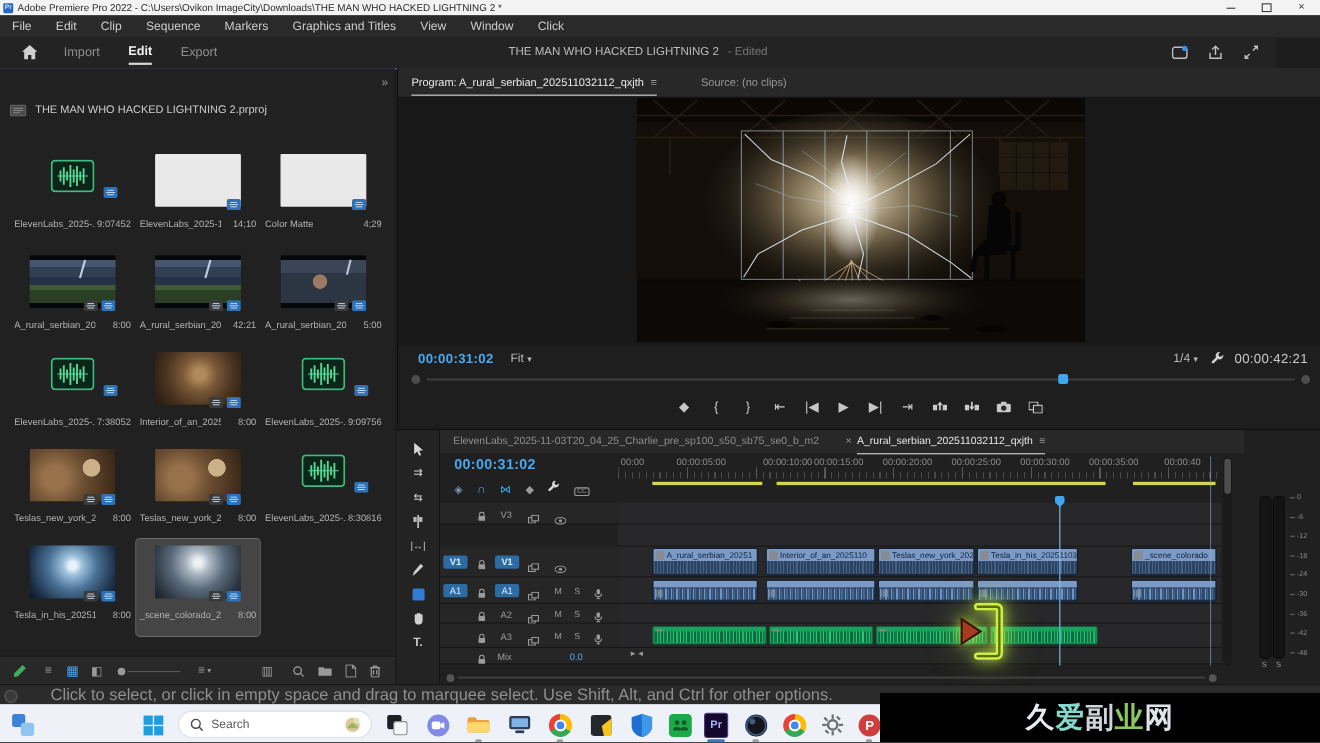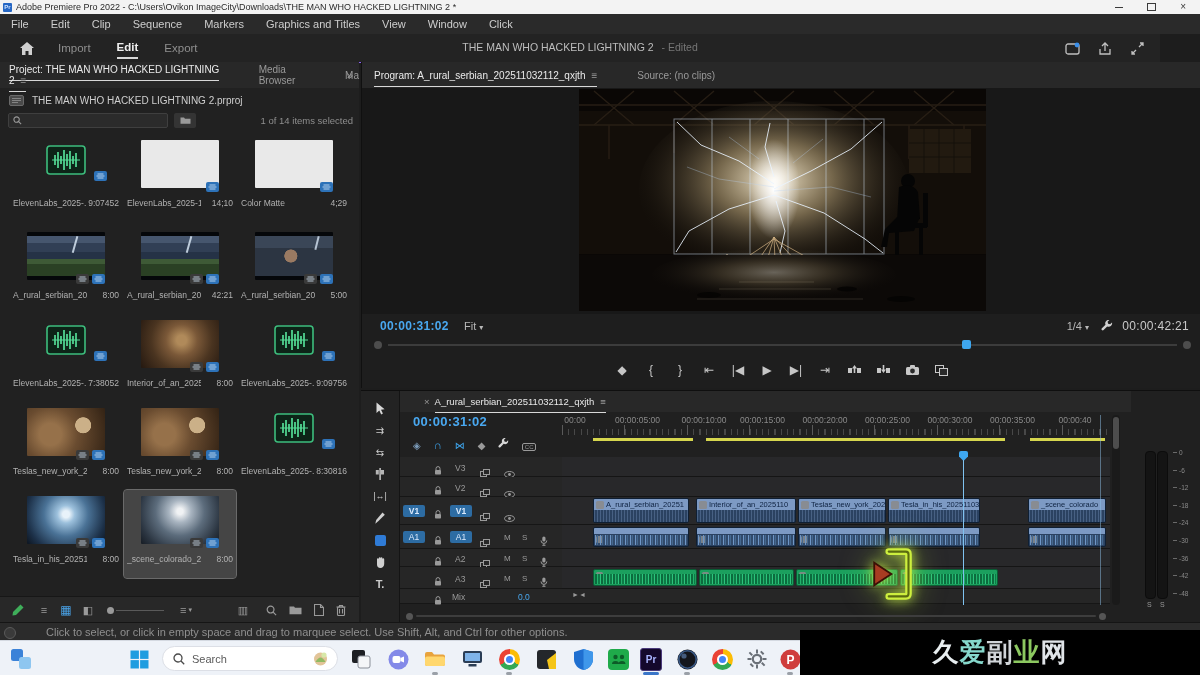--- a/index.html
+++ b/index.html
@@ -116,21 +116,21 @@
   .mdash{position:absolute;width:4px;height:1px;background:#6a6a6a;left:42px}
   .slab{position:absolute;top:210px;font-size:7px;color:#9a9a9a}
   #tl-hscroll{left:45px;top:222px;width:700px;height:6px}
   #tl-hbar{left:10px;top:2px;right:10px;height:2px;background:#3d3d3d;border-radius:2px}
   .hknob{position:absolute;width:7px;height:7px;border-radius:50%;background:#555;top:0}
   #glowcursor{left:505px;top:154px;width:56px;height:58px;filter:drop-shadow(0 0 6px rgba(205,245,70,.9)) drop-shadow(0 0 14px rgba(180,230,60,.55))}
 
   
   #status{left:0;top:622px;width:1200px;height:18px;background:#2b2b2b;border-top:1px solid #151515}
   #status-ic{left:4px;top:4px;width:10px;height:10px;border-radius:50%;background:#3a3a3a;border:1px solid #5a5a5a}
-  #status-msg{left:46px;top:0;line-height:18px;font-size:11px;color:#8f8f8f}
+  #status-msg{left:46px;top:0;line-height:18px;font-size:15px;color:#8f8f8f}
 
   
   #taskbar{left:0;top:640px;width:1200px;height:35px;background:#eef2f8;border-top:1px solid #d4d9e1}
   .tb-app{position:absolute;top:7px;width:22px;height:22px;display:flex;align-items:center;justify-content:center}
   #tb-search{left:162px;top:5px;width:176px;height:25px;border-radius:13px;background:#fff;border:1px solid #dcdfe6;display:flex;align-items:center;padding:0 8px 0 10px;box-sizing:border-box;gap:7px}
   #tb-search .stext{font-size:11px;color:#5a5a5a;flex:1}
   .tb-ind{position:absolute;top:31px;height:2.5px;border-radius:2px;background:#9aa0a8}
   .tb-pr{width:21px;height:21px;background:#14082c;border:1px solid #4a3a7a;border-radius:3px;color:#aab4ff;font-size:10px;font-weight:bold;display:flex;align-items:center;justify-content:center}
 
   
@@ -192,47 +192,27 @@
         </svg>
     </div>
     <div class="ab" style="right:16px;top:7px">
       <svg width="13" height="13">
           <path d="M8 5 L12 1 M9 1 H12 V4 M5 8 L1 12 M1 9 V12 H4" stroke="#c0c0c0" stroke-width="1.3" fill="none"></path>
         </svg>
     </div>
   </div>
 
   <div id="project" class="ab">
-    <div id="pp-tabs" class="ab panel-tabs">
-        <span><span class="ptab-active"><span>Project: THE MAN WHO HACKED LIGHTNING 2</span><span class="pmenu">≡</span></span></span>
-        <span>Media Browser</span>
-        <span>Ma</span>
-      </div>
     <div class="ab" style="right:6px;top:7px;color:#9a9a9a;font-size:11px">»</div>
     <div id="pp-filerow" class="ab">
       <svg width="15" height="11">
           <rect x="0.5" y="0.5" width="14" height="10" rx="1.5" fill="#4a4a4a" stroke="#6a6a6a"></rect>
           <path d="M3 3.5 H12 M3 5.5 H12 M3 7.5 H9" stroke="#8a8a8a" stroke-width="0.9"></path>
         </svg>
       <span>THE MAN WHO HACKED LIGHTNING 2.prproj</span>
-    </div>
-    <div id="pp-searchrow" class="ab">
-      <div id="pp-search" class="ab">
-        <svg width="9" height="9" viewBox="0 0 10 10">
-            <circle cx="4" cy="4" r="3" fill="none" stroke="#9a9a9a" stroke-width="1.2"></circle>
-            <path d="M6.3 6.3 L9 9" stroke="#9a9a9a" stroke-width="1.2"></path>
-          </svg>
-        <input placeholder="" style="">
-      </div>
-      <div id="pp-folderbtn" class="ab">
-        <svg width="11" height="9">
-            <path d="M0.5 1.5 h3.5 l1 1.2 h5.5 v5 h-10 Z" fill="#9a9a9a"></path>
-          </svg>
-      </div>
-      <div id="pp-selstatus" class="ab">1 of 14 items selected</div>
     </div>
     <div id="pp-grid" class="ab">
         <div class="cell" style="left: 10px; top: 0px;">
           <div class="athumb"><svg width="40" height="30" viewBox="0 0 40 30">
               <rect x="1" y="1" width="38" height="28" rx="3" fill="#0d2418" stroke="#3dbd7d" stroke-width="1.6"></rect>
               <path d="M6 15 H34" stroke="#54dc96" stroke-width="1"></path>
               <path d="M9 10 V20 M12 7 V23 M15 11 V19 M18 5 V25 M21 9 V21 M24 6 V24 M27 11 V19 M30 8 V22" stroke="#54dc96" stroke-width="1.7"></path>
             </svg></div>
           <div class="badge" style="left: 84px; top: 33px;"><svg width="13" height="10">
               <rect width="13" height="10" rx="2" fill="#2d72b8"></rect>
@@ -628,20 +608,21 @@
         <div class="tool">
           <svg width="11" height="12" viewBox="0 0 11 12">
             <path d="M2 7 V3.2 a0.9 0.9 0 0 1 1.8 0 V2.2 a0.9 0.9 0 0 1 1.8 0 V2.2 a0.9 0.9 0 0 1 1.8 0 V3.2 a0.9 0.9 0 0 1 1.8 0 V8 c0 2.3 -1.5 4 -3.8 4 C3.2 12 2 10.4 2 8.4 Z" fill="#d0d0d0"></path>
           </svg>
         </div>
         <div class="tool">
           <span style="font-size:11px;font-weight:bold">T.</span>
         </div>
       </div>
     <div id="tl-tabs" class="ab">
+      <span style="color:#8f8f8f;margin-left:12px;white-space:nowrap">ElevenLabs_2025-11-03T20_04_25_Charlie_pre_sp100_s50_sb75_se0_b_m2</span>
       <span style="margin-left:24px;white-space:nowrap">
         <span style="color:#9a9a9a;margin-right:5px">×</span><span class="ptab-active" style="color:#e8e8e8"><span>A_rural_serbian_202511032112_qxjth</span><span class="pmenu">≡</span></span>
       </span>
     </div>
     <div id="tl-head" class="ab">
       <span id="tl-tc" class="ab tc-blue">00:00:31:02</span>
       <div id="tl-hicons" class="ab">
           <span><span style="color:#7a9ab8;font-size:10px">◈</span></span>
           <span><span style="color:#3ea7f0;font-size:11px;font-weight:bold">∩</span></span>
           <span><span style="color:#3ea7f0;font-size:10px">⋈</span></span>
@@ -650,21 +631,21 @@
               <path d="M11 2.5 A3.4 3.4 0 0 1 6.2 6.4 L2.6 10 A1.2 1.2 0 0 1 0.9 8.3 L4.5 4.7 A3.4 3.4 0 0 1 8.4 0 L6.6 1.8 L7.1 3.8 L9.1 4.3 Z" fill="#d8d8d8"></path>
             </svg></span>
           <span><span style="border:1px solid #9a9a9a;border-radius:2px;font-size:6px;padding:0 1.5px;color:#9a9a9a">CC</span></span>
         </div>
     </div>
     <div id="tl-ruler" class="ab">
       <div id="tl-ticks"></div>
       <div id="tl-ticks2" class="ab" style="left:0;top:13px;width:548px;height:10px;background:repeating-linear-gradient(90deg,#5a5a5a 0 1px,rgba(0,0,0,0) 1px 62.5px)"></div>
     <span class="rlabel" style="left: 13px;">00:00</span>
         <span class="rlabel" style="left: 75.5px;">00:00:05:00</span>
-        <span class="rlabel" style="left: 142px;">00:00:10:00</span>
+        <span class="rlabel" style="left: 154px;">00:00:10:00</span>
         <span class="rlabel" style="left: 200.5px;">00:00:15:00</span>
         <span class="rlabel" style="left: 263px;">00:00:20:00</span>
         <span class="rlabel" style="left: 325.5px;">00:00:25:00</span>
         <span class="rlabel" style="left: 388px;">00:00:30:00</span>
         <span class="rlabel" style="left: 450.5px;">00:00:35:00</span>
         <span class="rlabel" style="left: 513px;">00:00:40</span>
         <div class="workbar" style="left: 31px; width: 100px;"></div>
         <div class="workbar" style="left: 144px; width: 299px;"></div>
         <div class="workbar" style="left: 468px; width: 75px;"></div>
       </div>
@@ -678,35 +659,20 @@
           <span style="position: absolute; left: 80px; top: 6px;"><svg width="10" height="8">
               <rect x="0.5" y="2.5" width="6" height="5" fill="none" stroke="#9a9a9a"></rect>
               <rect x="3.5" y="0.5" width="6" height="5" fill="#262626" stroke="#9a9a9a"></rect>
             </svg></span>
           <span style="position: absolute; left: 104px; top: 6.5px;"><svg width="11" height="7">
               <ellipse cx="5.5" cy="3.5" rx="5" ry="3" fill="none" stroke="#9a9a9a"></ellipse>
               <circle cx="5.5" cy="3.5" r="1.4" fill="#9a9a9a"></circle>
             </svg></span>
         </div>
         <div class="tcr" style="top: 0px; height: 20px;"></div>
-        <div class="thr" style="top: 20px; height: 20px;">
-          <span style="position: absolute; left: 34px; top: 4px;"><svg width="8" height="9">
-              <path d="M2 4 V2.6 a2 2 0 0 1 4 0 V4" stroke="#9a9a9a" fill="none"></path>
-              <rect x="1" y="4" width="6" height="4.5" rx="0.8" fill="#9a9a9a"></rect>
-            </svg></span>
-          <div class="hdlbl" style="left: 55px; top: 5.5px;">V2</div>
-          <span style="position: absolute; left: 80px; top: 6px;"><svg width="10" height="8">
-              <rect x="0.5" y="2.5" width="6" height="5" fill="none" stroke="#9a9a9a"></rect>
-              <rect x="3.5" y="0.5" width="6" height="5" fill="#262626" stroke="#9a9a9a"></rect>
-            </svg></span>
-          <span style="position: absolute; left: 104px; top: 6.5px;"><svg width="11" height="7">
-              <ellipse cx="5.5" cy="3.5" rx="5" ry="3" fill="none" stroke="#9a9a9a"></ellipse>
-              <circle cx="5.5" cy="3.5" r="1.4" fill="#9a9a9a"></circle>
-            </svg></span>
-        </div>
         <div class="tcr" style="top: 20px; height: 20px;"></div>
         <div class="thr" style="top: 40px; height: 28px; font-weight: bold;">
           <div class="srcbadge" style="left: 3px; top: 8px; height: 12px; line-height: 12px;">V1</div>
           <span style="position: absolute; left: 34px; top: 8px;"><svg width="8" height="9">
               <path d="M2 4 V2.6 a2 2 0 0 1 4 0 V4" stroke="#9a9a9a" fill="none"></path>
               <rect x="1" y="4" width="6" height="4.5" rx="0.8" fill="#9a9a9a"></rect>
             </svg></span>
           <div class="trkbadge" style="left: 50px; top: 8px; height: 12px; line-height: 12px;">V1</div>
           <span style="position: absolute; left: 80px; top: 10px;"><svg width="10" height="8">
               <rect x="0.5" y="2.5" width="6" height="5" fill="none" stroke="#9a9a9a"></rect>

